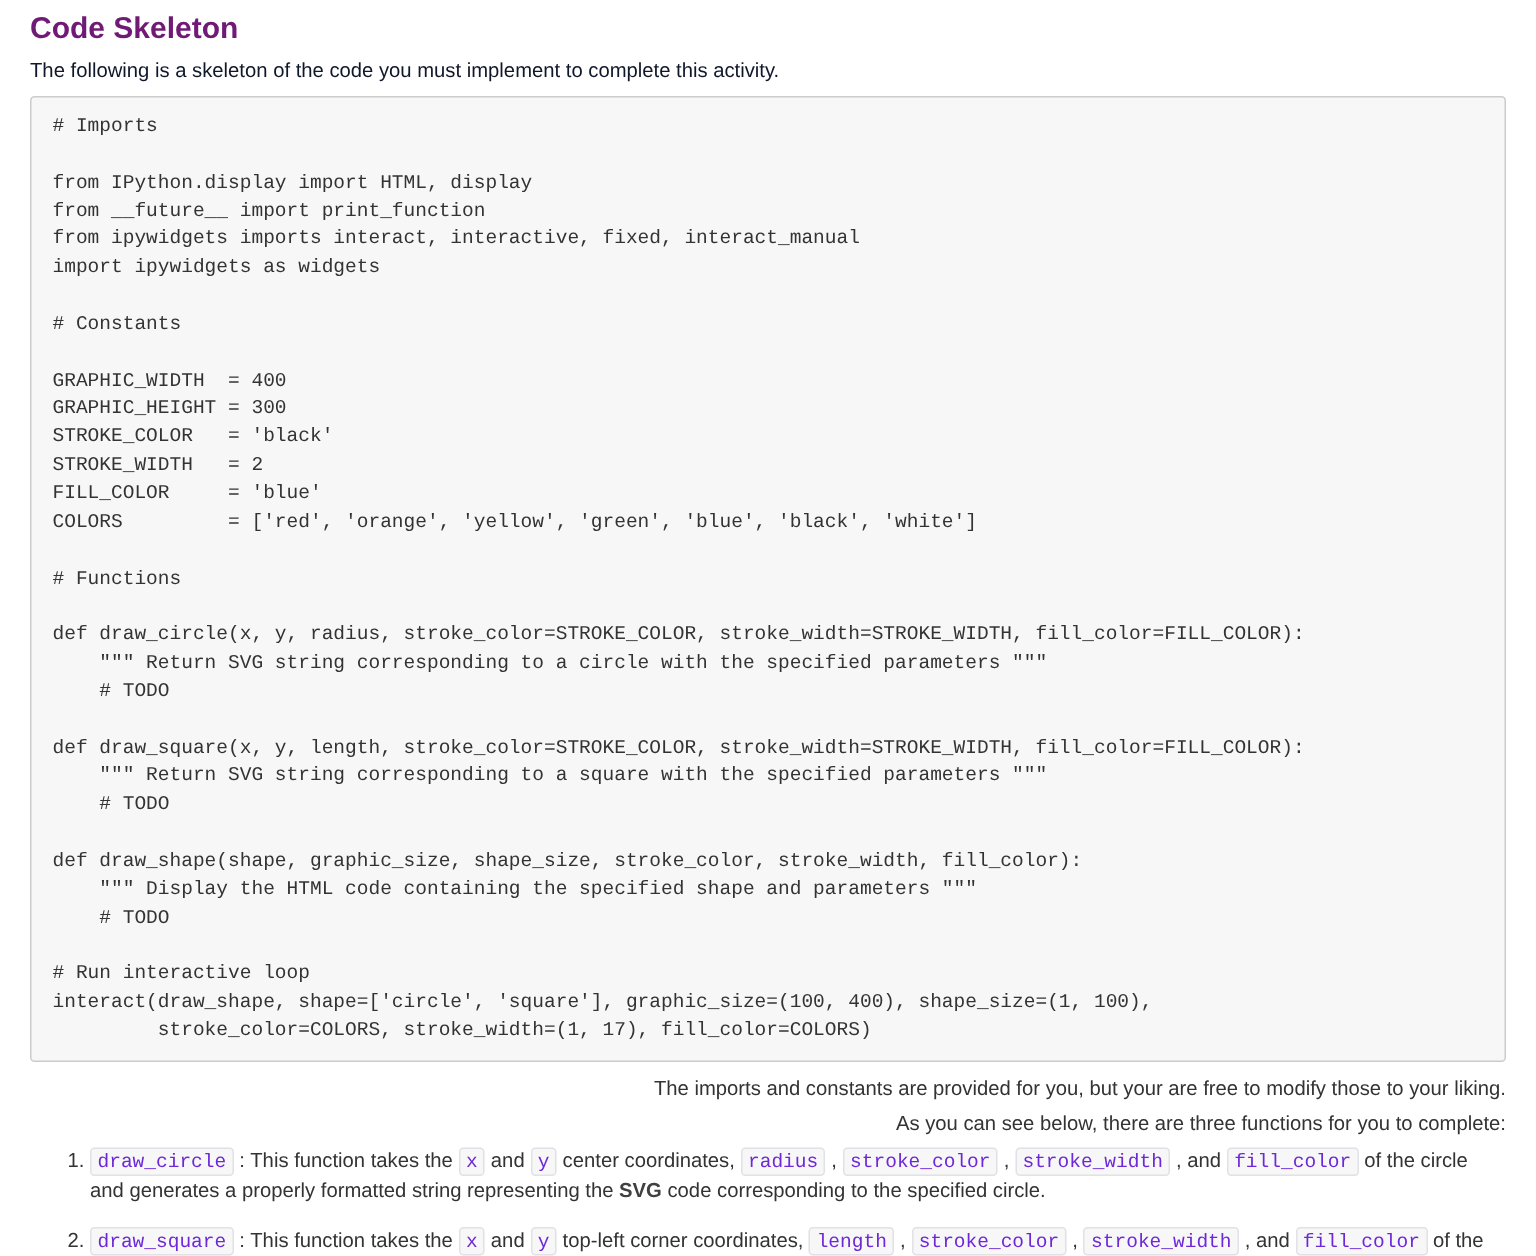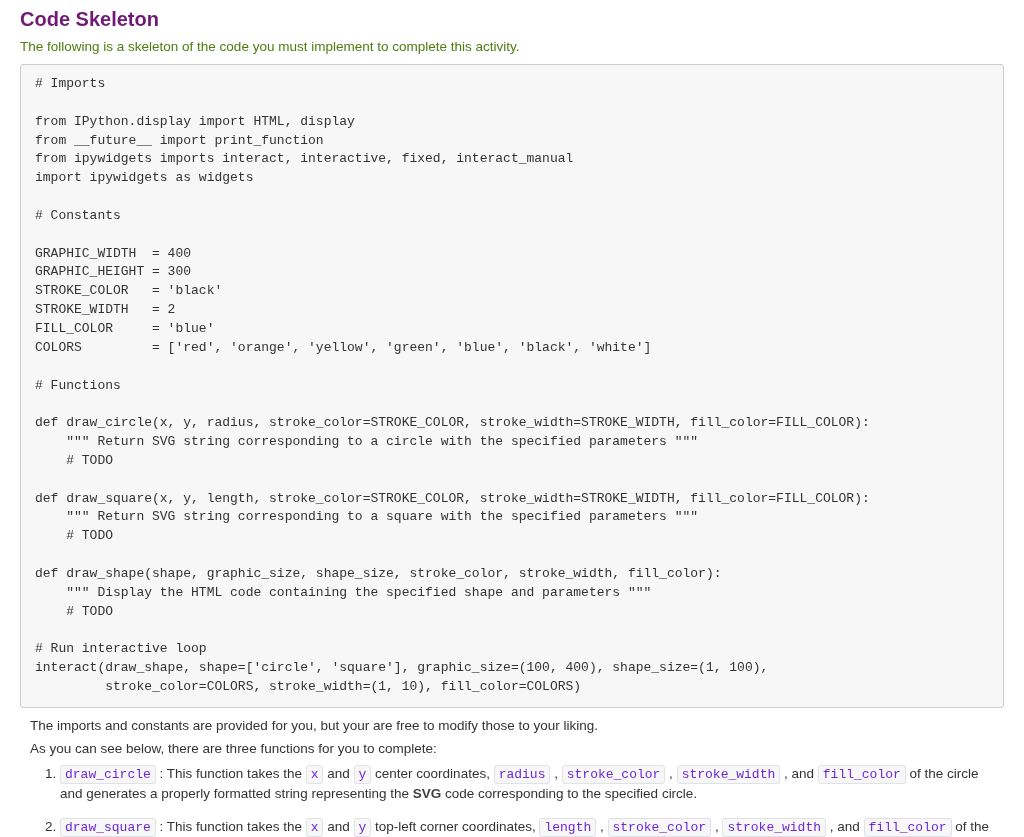--- a/index.html
+++ b/index.html
@@ -15,40 +15,41 @@
       padding: 8px 20px 20px 20px;
       width: 1024px;
     }
     h2.section-heading {
       color: #701a75;
       font-size: 20px;
       font-weight: bold;
       margin-bottom: 8px;
     }
     p.intro {
-      color: #4d7c0f;
+      color: #0f172a;
       margin-bottom: 10px;
       font-size: 13.5px;
     }
     .code-block {
       background: #f7f7f7;
       border: 1px solid #ccc;
       border-radius: 3px;
       padding: 10px 14px;
       font-family: "Menlo", "Monaco", "Consolas", "Courier New", monospace;
       font-size: 13px;
       line-height: 1.45;
       white-space: pre;
       overflow-x: auto;
       margin-bottom: 10px;
     }
     p.para {
       color: #333;
-      margin: 8px 10px;
+      margin: 8px 0;
       font-size: 13.5px;
+      text-align: right;
     }
     ol.func-list {
       margin: 8px 0 0 40px;
       padding: 0;
     }
     ol.func-list li {
       margin-bottom: 12px;
       font-size: 13.5px;
       line-height: 1.5;
       color: #333;
@@ -99,21 +100,21 @@
 <span>def draw_square(x, y, length, stroke_color=STROKE_COLOR, stroke_width=STROKE_WIDTH, fill_color=FILL_COLOR):</span>
 <span>    """ Return SVG string corresponding to a square with the specified parameters """</span>
 <span>    # TODO</span>
 
 <span>def draw_shape(shape, graphic_size, shape_size, stroke_color, stroke_width, fill_color):</span>
 <span>    """ Display the HTML code containing the specified shape and parameters """</span>
 <span>    # TODO</span>
 
 <span># Run interactive loop</span>
 <span>interact(draw_shape, shape=['circle', 'square'], graphic_size=(100, 400), shape_size=(1, 100),</span>
-<span>         stroke_color=COLORS, stroke_width=(1, 10), fill_color=COLORS)</span></div>
+<span>         stroke_color=COLORS, stroke_width=(1, 17), fill_color=COLORS)</span></div>
 
 <p class="para">The imports and constants are provided for you, but your are free to modify those to your liking.</p>
 
 <p class="para">As you can see below, there are three functions for you to complete:</p>
 
 <ol class="func-list">
   <li>
     <code class="inline">draw_circle</code><span> : This function takes the </span><code class="inline">x</code><span> and </span><code class="inline">y</code><span> center coordinates, </span><code class="inline">radius</code><span> , </span><code class="inline">stroke_color</code><span> , </span><code class="inline">stroke_width</code><span> , and </span><code class="inline">fill_color</code><span> of the circle and generates a properly formatted string representing the </span><span class="svg-term">SVG</span><span> code corresponding to the specified circle.</span>
   </li>
   <li>

